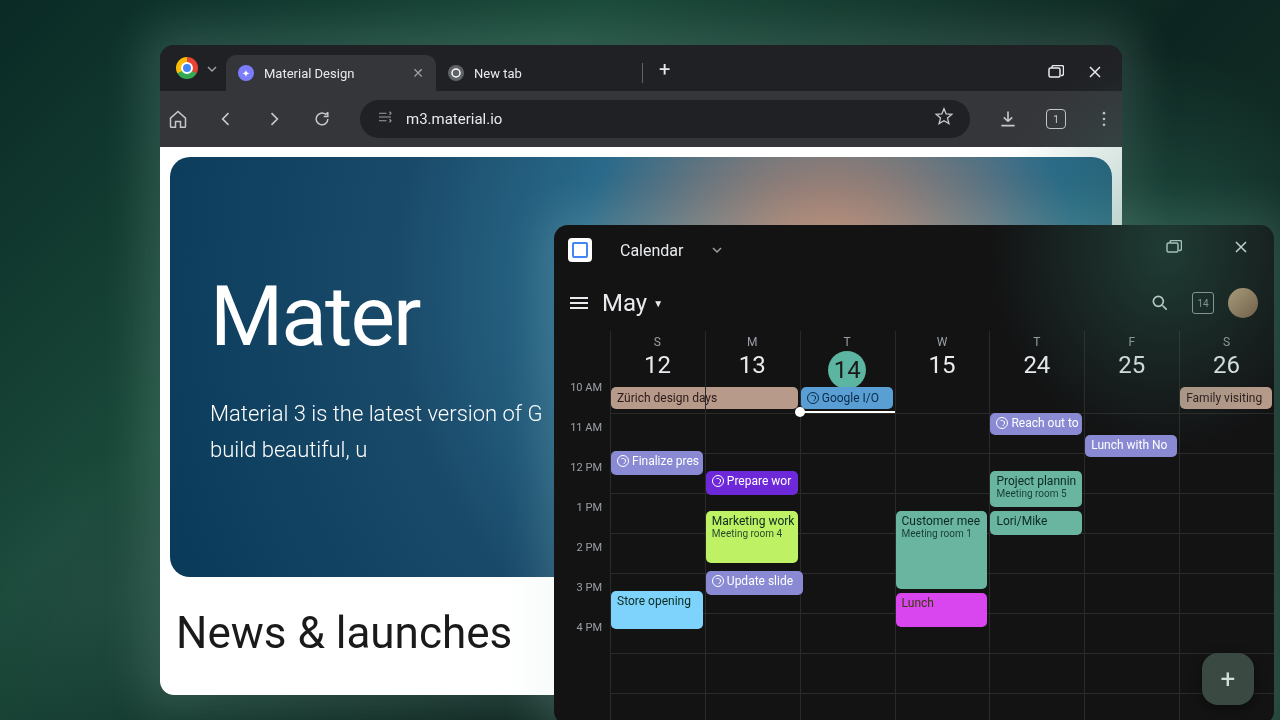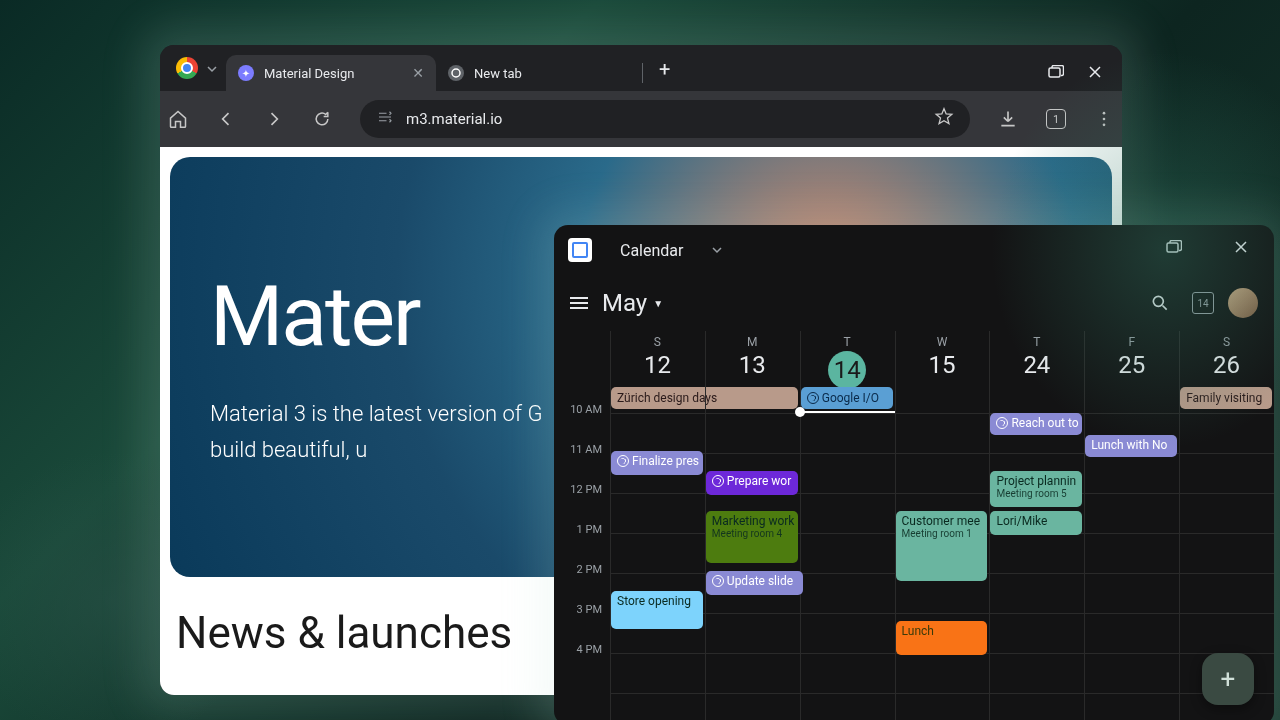--- a/index.html
+++ b/index.html
@@ -56,21 +56,21 @@
   .cal-header { height:56px; display:flex; align-items:center; padding:0 16px; gap:14px; }
   .hamburger { cursor:pointer; }
   .hamburger div { width:18px; height:2px; background:#e8eaed; margin:3px 0; }
   .month-label { font-size:24px; font-weight:400; display:flex; align-items:center; gap:6px; }
   .month-label .tri { font-size:10px; }
   .cal-header-spacer { flex:1; }
   .today-icon { width:22px; height:22px; border:1.5px solid #9aa0a6; border-radius:3px; display:flex; align-items:center; justify-content:center; font-size:10px; color:#9aa0a6; }
   .avatar { width:30px; height:30px; border-radius:50%; background:linear-gradient(135deg,#c9a582,#7a5a42); cursor:pointer; }
 
   .cal-grid-wrap { position:relative; height:calc(100% - 106px); }
-  .time-col { position:absolute; left:0; top:56px; width:56px;margin-top:22px; }
+  .time-col { position:absolute; left:0; top:56px; width:56px; }
   .time-label { height:40px; font-size:11px; color:#9aa0a6; text-align:right; padding-right:8px; transform:translateY(-6px); }
   
   .day-headers { position:absolute; left:56px; right:0; top:0; height:80px; display:flex; }
   .day-col-head { flex:1; text-align:center; padding-top:4px; min-width:90px; }
   .day-letter { font-size:12px; color:#9aa0a6; }
   .day-num { font-size:24px; margin-top:2px; }
   .day-num.today { background:#5bb5a0; color:#1a1a1a; width:38px; height:38px; border-radius:50%; display:inline-flex; align-items:center; justify-content:center; }
   
   .allday-row { position:absolute; left:56px; right:0; top:56px; height:24px; }
   .grid-area { position:absolute; left:56px; right:0; top:82px; bottom:0; }
@@ -298,25 +298,25 @@
           <div class="vline" style="left: 474.286px;"></div>
           <div class="vline" style="left: 569.143px;"></div>
         </div>
       <div id="events-layer">
           <div class="event" style="left: 380.429px; width: 91.8571px; top: 0px; height: 22px; background: rgb(138, 138, 212); color: rgb(255, 255, 255);"><span class="ev-rec"></span>Reach out to</div>
           <div class="event" style="left: 475.286px; width: 91.8571px; top: 22px; height: 22px; background: rgb(138, 138, 212); color: rgb(255, 255, 255);">Lunch with No</div>
           <div class="event" style="left: 1px; width: 91.8571px; top: 38px; height: 24px; background: rgb(138, 138, 212); color: rgb(255, 255, 255);"><span class="ev-rec"></span>Finalize pres</div>
           <div class="event" style="left: 95.8571px; width: 91.8571px; top: 58px; height: 24px; background: #6d28d9; color: rgb(255, 255, 255);"><span class="ev-rec"></span>Prepare wor</div>
           <div class="event" style="left: 380.429px; width: 91.8571px; top: 58px; height: 36px; background: rgb(106, 181, 160); color: rgb(10, 42, 32);">Project plannin<span class="sub">Meeting room 5</span></div>
           <div class="event" style="left: 380.429px; width: 91.8571px; top: 98px; height: 24px; background: rgb(106, 181, 160); color: rgb(10, 42, 32);">Lori/Mike</div>
-          <div class="event" style="left: 95.8571px; width: 91.8571px; top: 98px; height: 52px; background: #4d7c0f; color: rgb(10, 42, 32);">Marketing work<span class="sub">Meeting room 4</span></div>
-          <div class="event" style="left: 285.571px; width: 91.8571px; top: 98px; height: 70px; background: rgb(106, 181, 160); color: rgb(10, 42, 32);">Customer mee<span class="sub">Meeting room 1</span></div>
+          <div class="event" style="left: 95.8571px; width: 91.8571px; top: 98px; height: 52px; background: #bef264; color: rgb(10, 42, 32);">Marketing work<span class="sub">Meeting room 4</span></div>
+          <div class="event" style="left: 285.571px; width: 91.8571px; top: 98px; height: 78px; background: rgb(106, 181, 160); color: rgb(10, 42, 32);">Customer mee<span class="sub">Meeting room 1</span></div>
           <div class="event" style="left: 95.8571px; width: 97px; top: 158px; height: 24px; background: rgb(138, 138, 212); color: rgb(255, 255, 255);"><span class="ev-rec"></span>Update slide</div>
           <div class="event" style="left: 1px; width: 91.8571px; top: 178px; height: 38px; background: #7dd3fc; color: rgb(10, 42, 32);">Store opening</div>
-          <div class="event" style="left: 285.571px; width: 91.8571px; top: 180px; height: 34px; background: #f97316; color: rgb(58, 58, 10); margin-top: 28px;">Lunch</div>
+          <div class="event" style="left: 285.571px; width: 91.8571px; top: 180px; height: 34px; background: #d946ef; color: rgb(58, 58, 10);">Lunch</div>
         </div>
       <div class="now-line" id="now-line" style="left: 189.714px; width: 94.8571px; top: -2px;"></div>
       <div class="now-dot" id="now-dot" style="left: 189.714px; top: -2px;"></div>
     </div>
   </div>
 
   <div class="fab">+</div>
 </div>
 
 </body></html>

